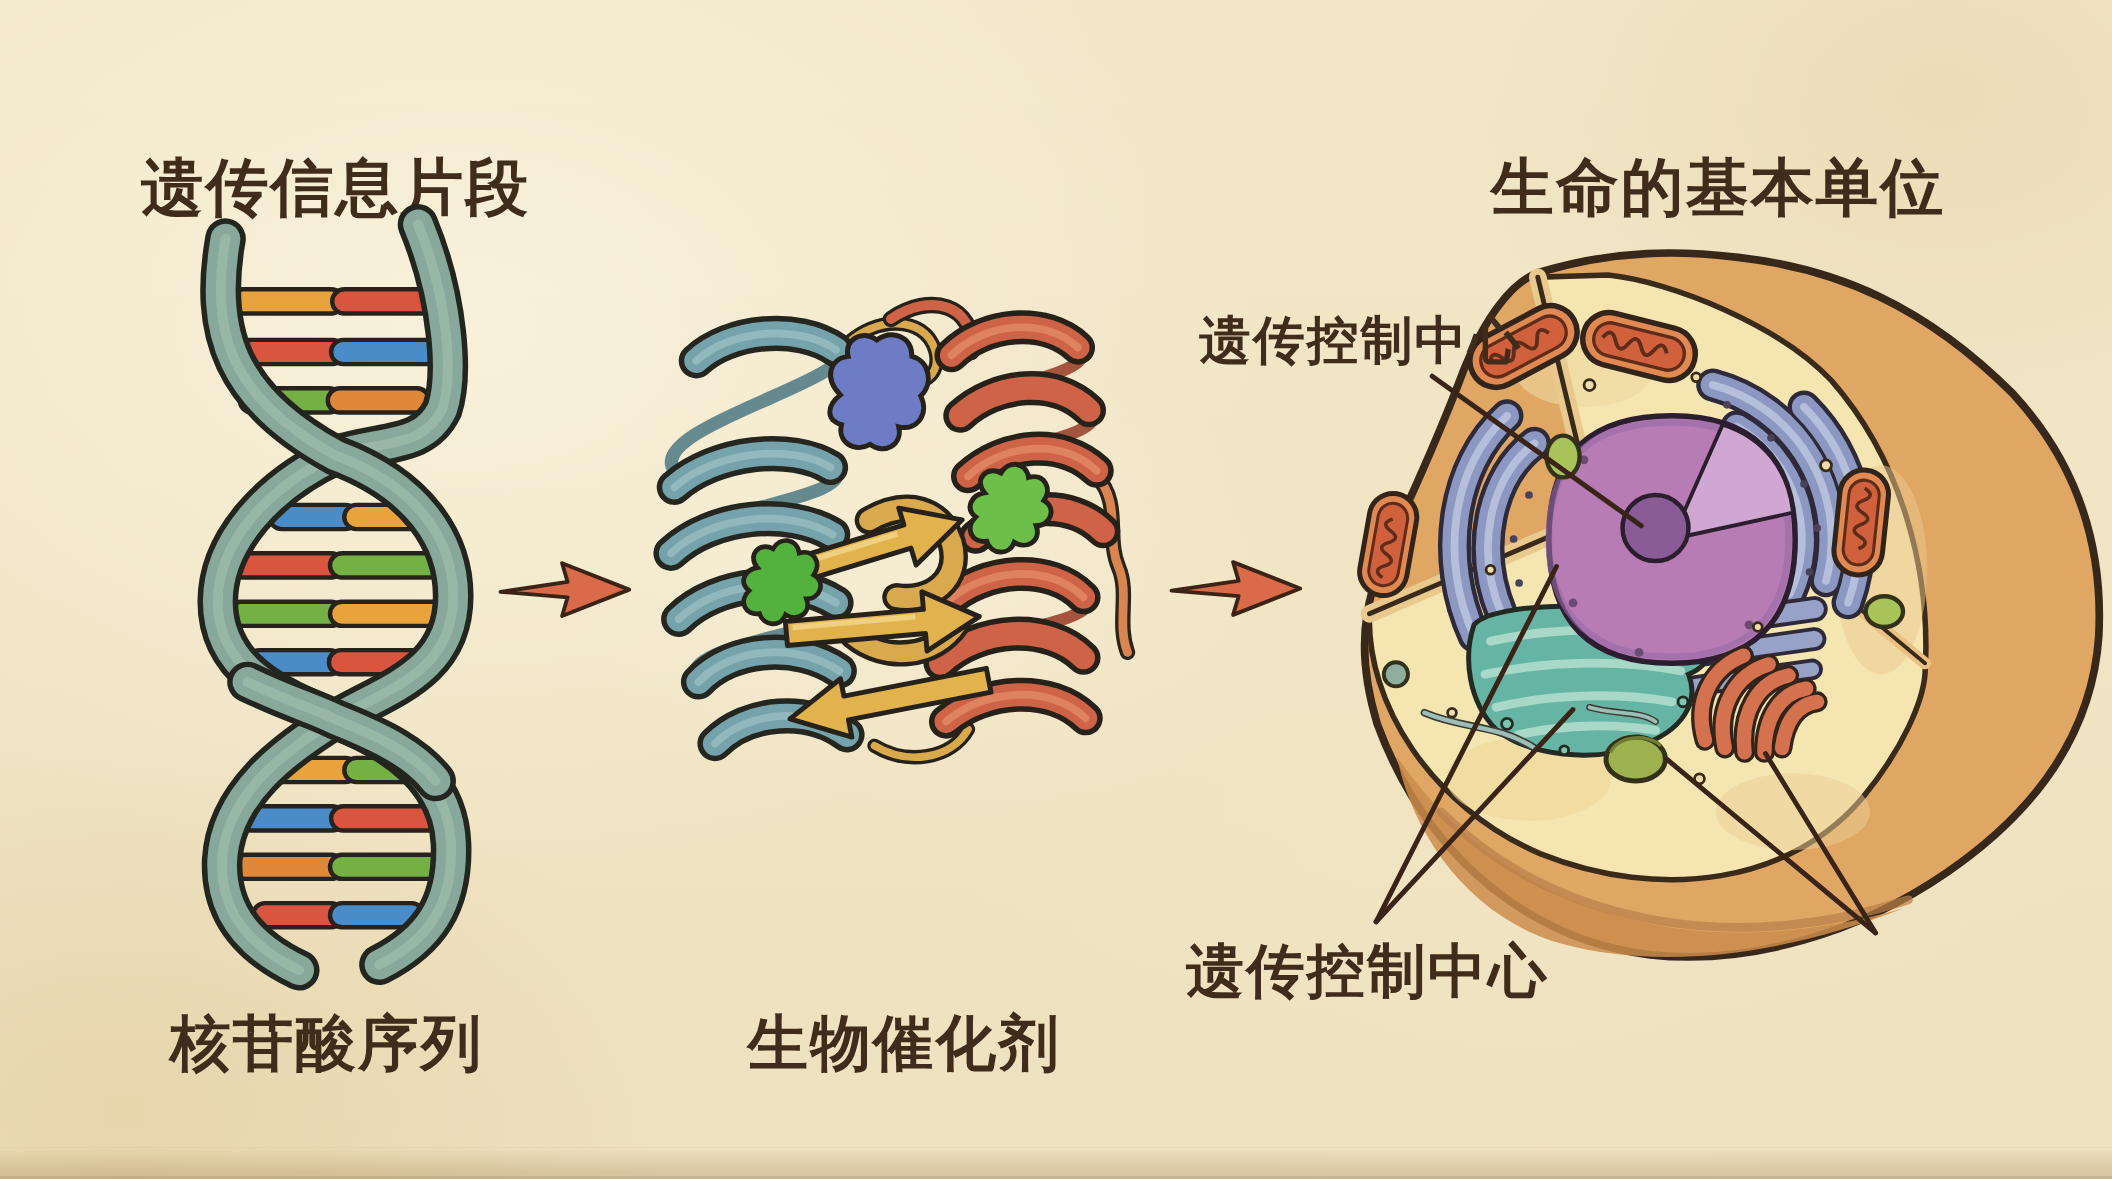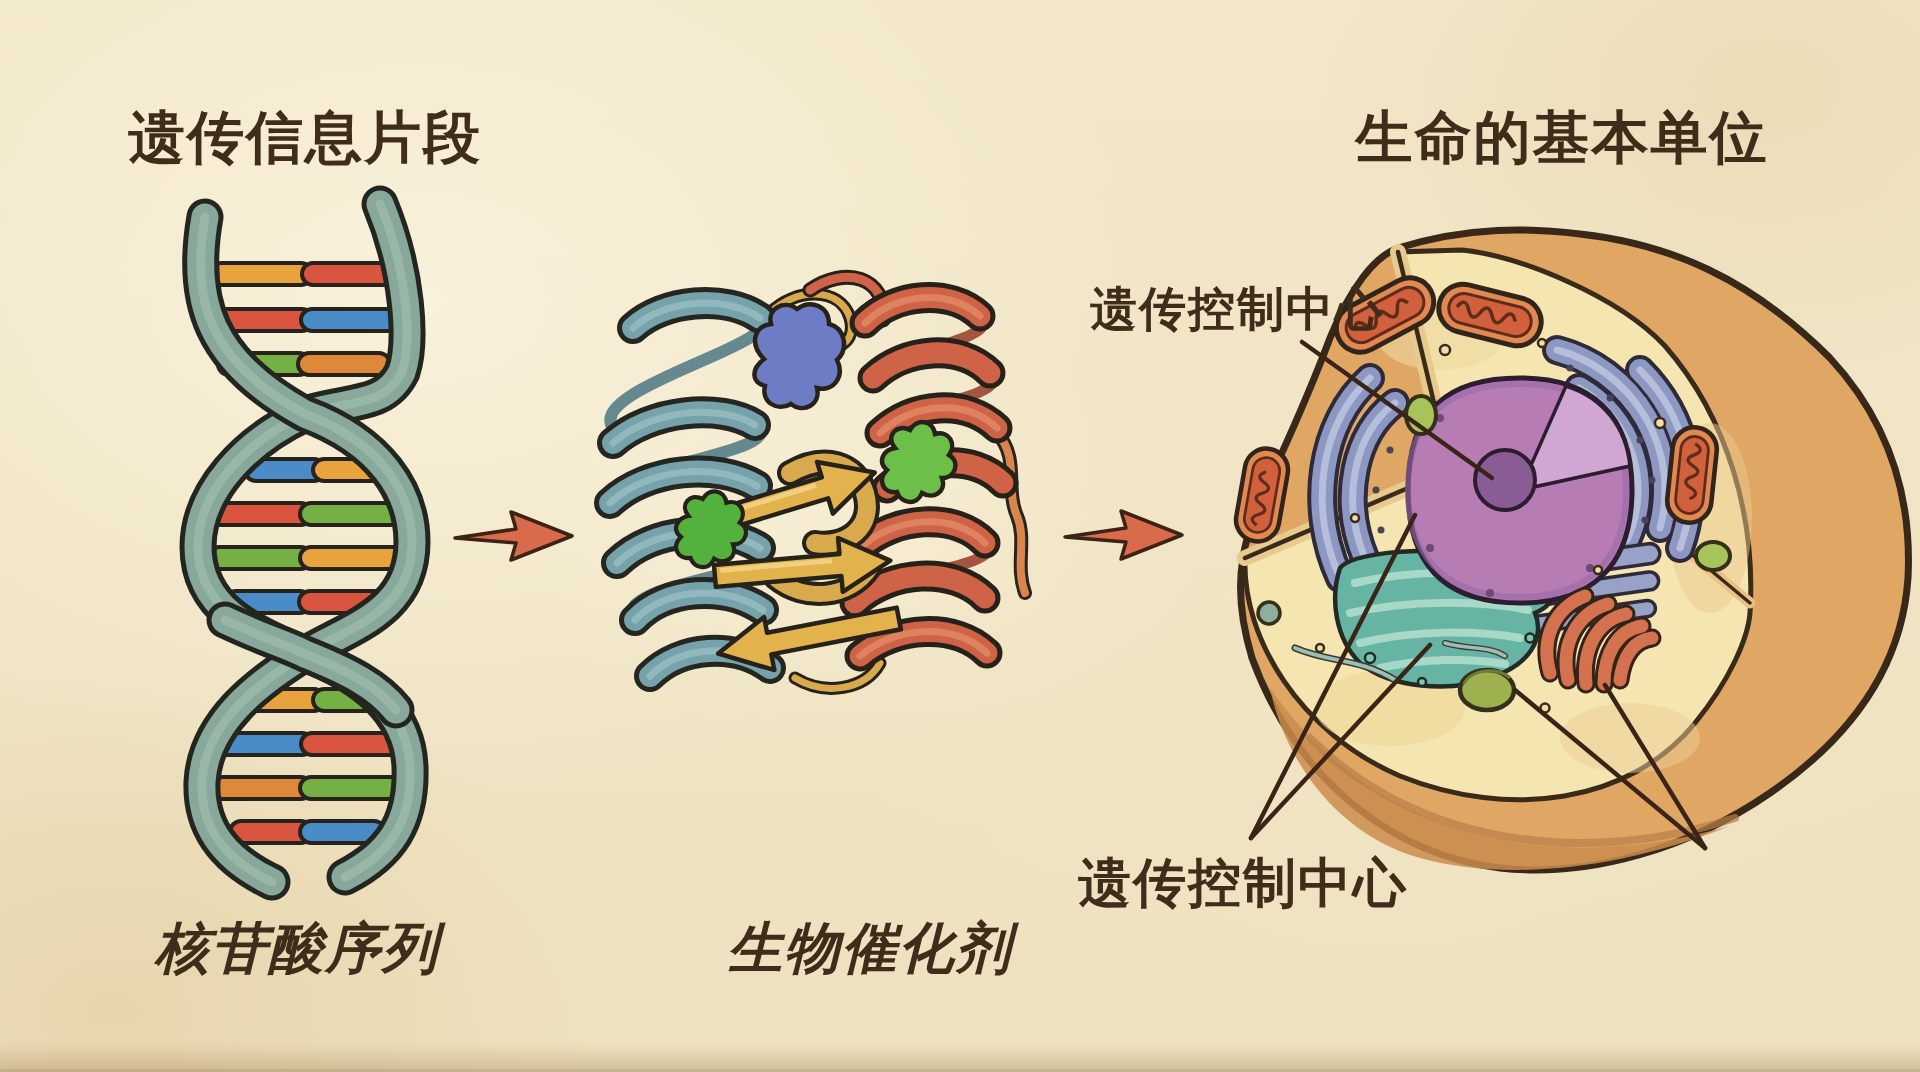--- a/index.html
+++ b/index.html
@@ -17,22 +17,22 @@
   #canvas::after{
     content:"";position:absolute;left:0;right:0;bottom:0;height:26px;
     background:linear-gradient(transparent, rgba(150,118,70,.28));
     border-bottom:3px solid rgba(110,84,48,.30);
   }
   .lbl{
     position:absolute;transform:translateX(-50%);
     color:#3f2c1b;font-weight:700;white-space:nowrap;
     letter-spacing:2px;text-align:center;
   }
-  .title{font-size:57px;}
-  .caption{font-size:55px;font-style:italic;}
+  .title{font-size:57px;margin-top:33px;}
+  .caption{font-size:55px;}
   .cell-top{font-size:47px;}
   .cell-bottom{font-size:53px;}
   .art{position:absolute;}
 </style>
 </head>
 <body>
 
 <div id="canvas">
 
   <div class="lbl title" style="left:305px;top:100px;">遗传信息片段</div>
@@ -377,15 +377,15 @@
       <path d="M 61,620 L 240,427"></path>
       <path d="M 515,630 L 325,472"></path>
       <path d="M 515,630 L 415,467"></path>
     </g>
   </svg>
 
   <div class="lbl cell-top" style="left:1237px;top:278px;">遗传控制中心</div>
   <div class="lbl cell-bottom" style="left:1243px;top:848px;">遗传控制中心</div>
 
   <div class="lbl caption" style="left:297px;top:912px;">核苷酸序列</div>
-  <div class="lbl caption" style="left:822px;top:912px;margin-left:48px;">生物催化剂</div>
+  <div class="lbl caption" style="left:822px;top:912px;">生物催化剂</div>
 
 </div>
 
 </body></html>

